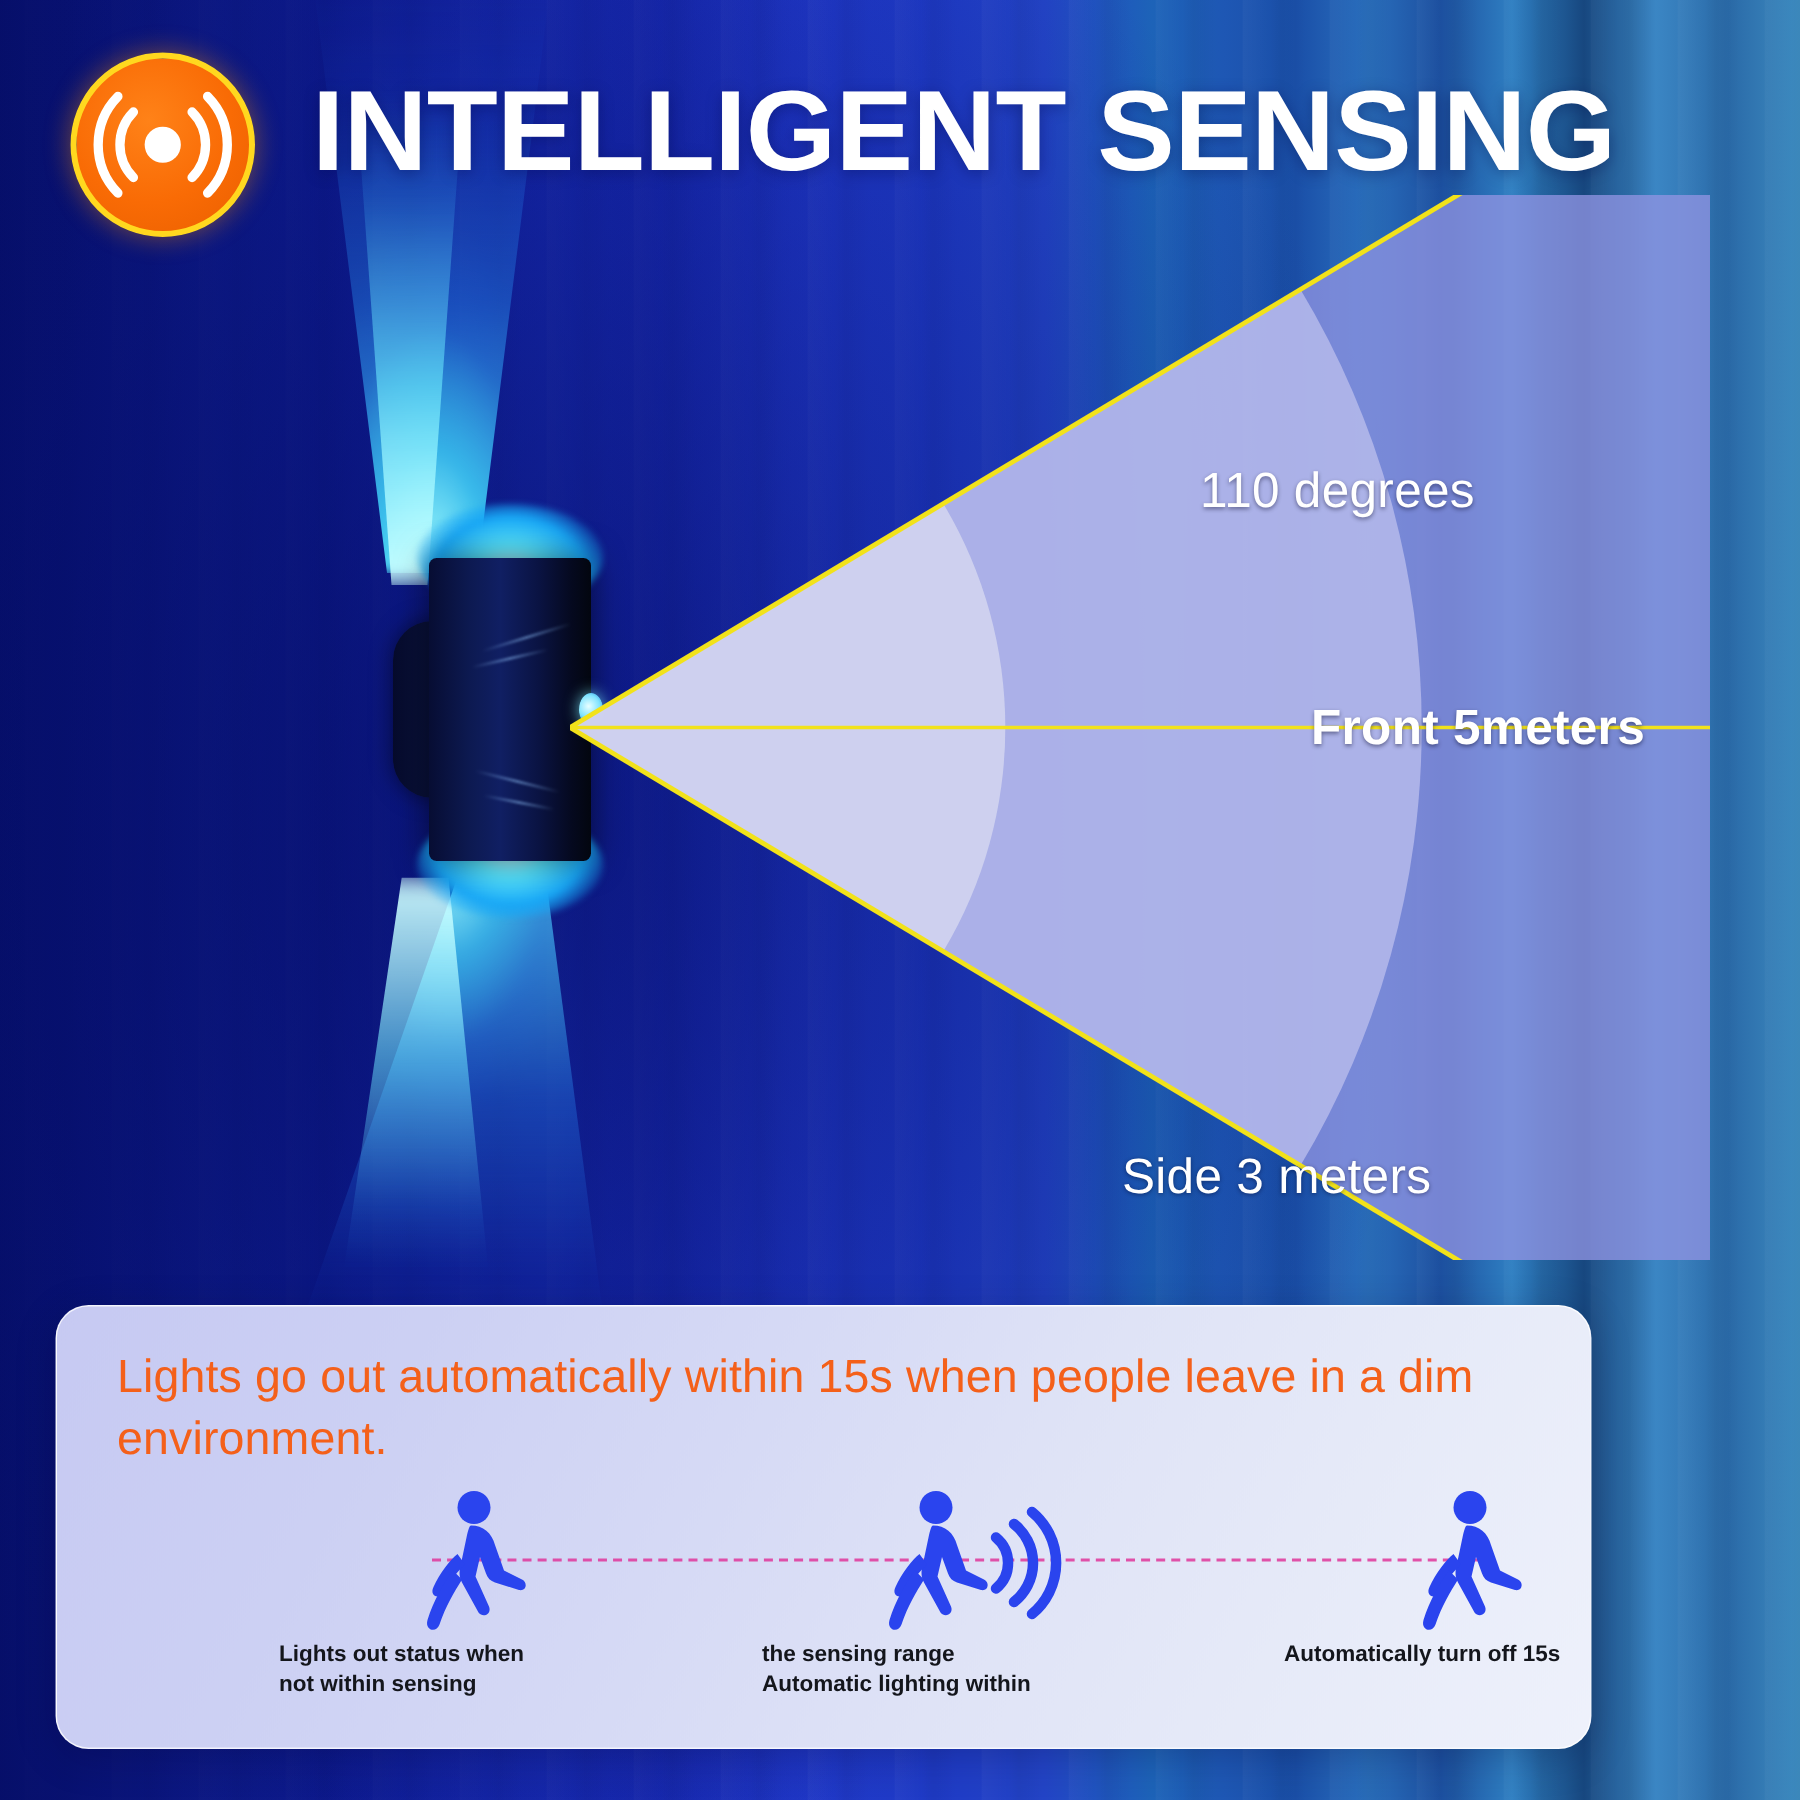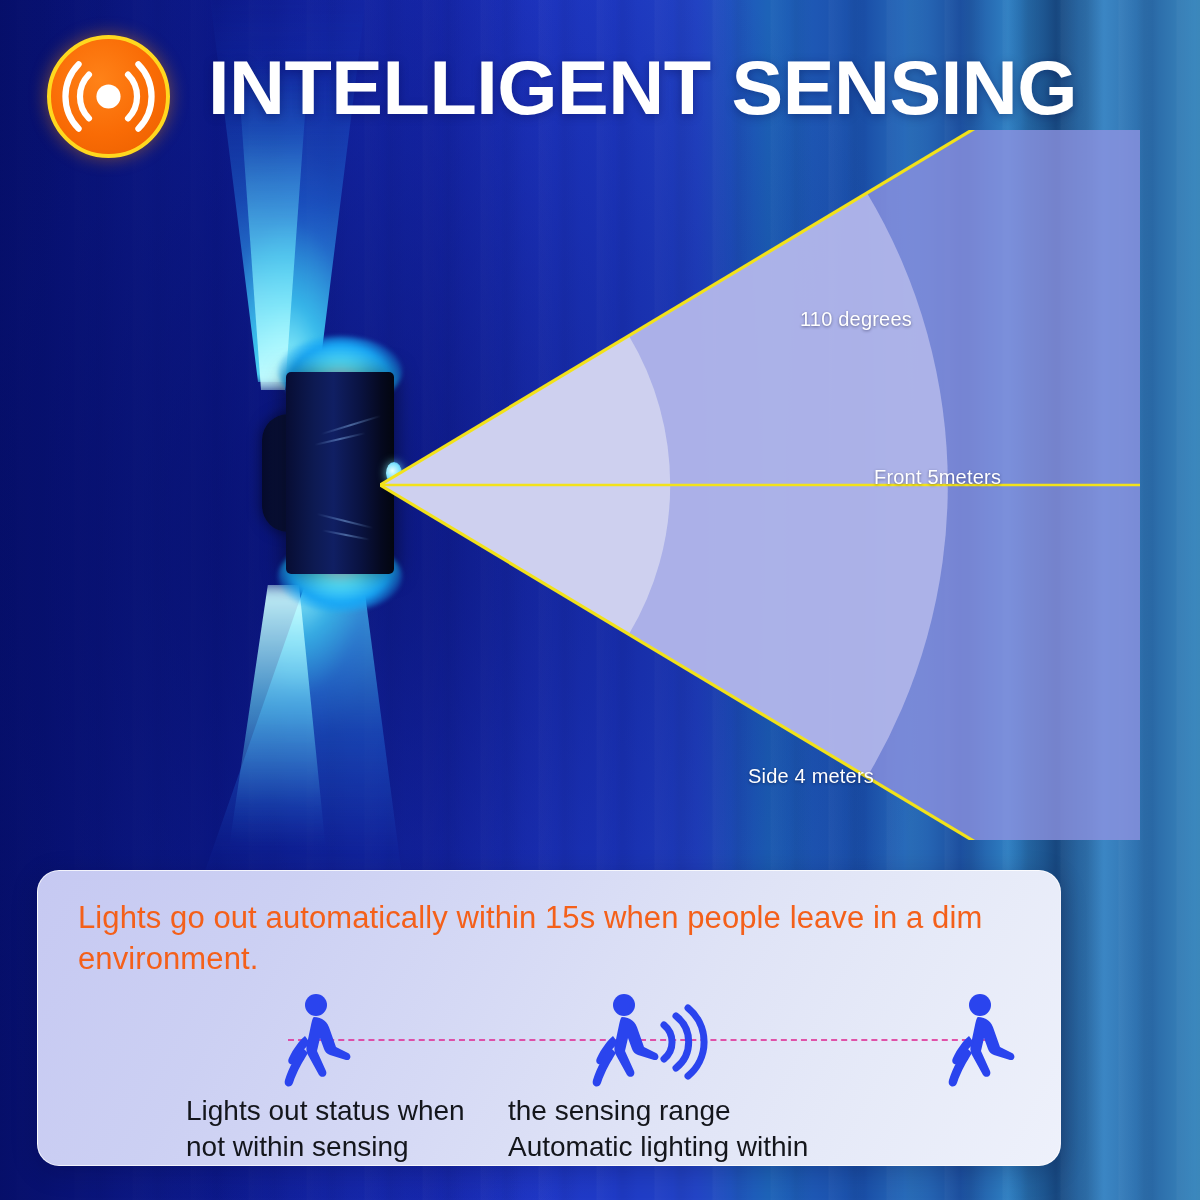--- a/index.html
+++ b/index.html
@@ -80,24 +80,24 @@
     height:2px;border-radius:2px;filter:blur(.6px);}
   .lamp-sensor{position:absolute;left:100px;top:112px;width:16px;height:22px;border-radius:50%;
     background:radial-gradient(circle at 40% 40%, #e8ffff 0%, #7fe3ff 45%, #2a8fe0 75%, #0d2a7a 100%);
     box-shadow:0 0 10px rgba(120,230,255,.8);}
 
   
   .fan{position:absolute;left:380px;top:130px;width:760px;height:710px;}
   .fan svg{display:block;width:100%;height:100%;}
 
   
-  .lbl{position:absolute;color:#ffffff;font-size:20px;letter-spacing:.2px;
+  .lbl{position:absolute;color:#ffffff;font-size:33px;letter-spacing:.2px;
     text-shadow:0 1px 3px rgba(0,0,30,.45);white-space:nowrap;}
   .lbl-deg{left:800px;top:308px;}
-  .lbl-front{left:874px;top:466px;}
+  .lbl-front{left:874px;top:466px;font-weight:bold;}
   .lbl-side{left:748px;top:765px;}
 
   
   .badge{position:absolute;left:47px;top:35px;width:123px;height:123px;border-radius:50%;
     background:radial-gradient(circle at 42% 36%, #ff8218 0%, #f96b05 55%, #ea5f00 100%);
     border:4px solid #ffd81f;box-sizing:border-box;
     box-shadow:0 0 18px rgba(255,140,0,.45);}
   .badge svg{position:absolute;left:0;top:0;width:100%;height:100%;}
   .title{position:absolute;left:208px;top:44px;color:#fff;
     font-size:76px;font-weight:bold;letter-spacing:-0.5px;
@@ -110,21 +110,21 @@
     background:linear-gradient(118deg,#c6c9f2 0%,#ccd0f3 22%,#d6daf5 44%,#dfe3f6 62%,#e6eaf8 80%,#eef1fb 100%);
     box-shadow:0 6px 26px rgba(0,0,40,.22);overflow:hidden;}
   .panel-head{position:absolute;left:40px;top:26px;width:1045px;
     color:#f4601a;font-size:31px;line-height:1.33;letter-spacing:.1px;}
   .dashline{position:absolute;left:250px;top:168px;width:700px;height:0;
     border-top:2.5px dashed #e0379b;opacity:.85;}
   .person{position:absolute;top:120px;width:120px;height:102px;}
   .person svg{display:block;width:100%;height:100%;}
   .p1{left:232px;} .p2{left:552px;} .p3{left:896px;}
   .caps{position:absolute;left:0;top:222px;width:100%;}
-  .cap{position:absolute;color:#14161c;font-size:28px;line-height:1.3;}
+  .cap{position:absolute;color:#14161c;font-size:15px;line-height:1.3;font-weight:bold;}
   .c1{left:148px;} .c2{left:470px;} .c3{left:818px;}
 </style>
 </head>
 <body>
 
 <div id="stage">
 
   <div class="bg-base"></div>
   <div class="bg-stripes"></div>
   <div class="bg-leftdark"></div>
@@ -155,21 +155,21 @@
       <path d="M0,355 L487,63 A568,568 0 0 1 487,647 Z" fill="#b9bdec" fill-opacity="0.80"></path>
       <path d="M0,355 L249,206 A290,290 0 0 1 249,504 Z" fill="#d3d6f0" fill-opacity="0.85"></path>
       <path d="M0,355 L742,-90" stroke="#f2e21a" stroke-width="3.2" fill="none"></path>
       <path d="M0,355 L742,800" stroke="#f2e21a" stroke-width="3.2" fill="none"></path>
       <path d="M0,355 L760,355" stroke="#f2e21a" stroke-width="2.4" fill="none"></path>
     </svg>
   </div>
 
   <div class="lbl lbl-deg">110 degrees</div>
   <div class="lbl lbl-front">Front 5meters</div>
-  <div class="lbl lbl-side">Side 4 meters</div>
+  <div class="lbl lbl-side">Side 3 meters</div>
 
   <div class="badge">
     <svg viewBox="0 0 100 100">
       <circle cx="50" cy="50" r="10.5" fill="#fff"></circle>
       <path d="M33,31 A27,27 0 0 0 33,69" stroke="#fff" stroke-width="5.4" fill="none" stroke-linecap="round"></path>
       <path d="M24,22 A40,40 0 0 0 24,78" stroke="#fff" stroke-width="5.4" fill="none" stroke-linecap="round"></path>
       <path d="M67,31 A27,27 0 0 1 67,69" stroke="#fff" stroke-width="5.4" fill="none" stroke-linecap="round"></path>
       <path d="M76,22 A40,40 0 0 1 76,78" stroke="#fff" stroke-width="5.4" fill="none" stroke-linecap="round"></path>
     </svg>
   </div>
@@ -213,17 +213,18 @@
     <div class="caps">
       <div class="cap c1">
         <div>Lights out status when</div>
         <div>not within sensing</div>
       </div>
       <div class="cap c2">
         <div>the sensing range</div>
         <div>Automatic lighting within</div>
       </div>
       <div class="cap c3">
+        <div>Automatically turn off 15s</div>
       </div>
     </div>
   </div>
 
 </div>
 
 </body></html>

